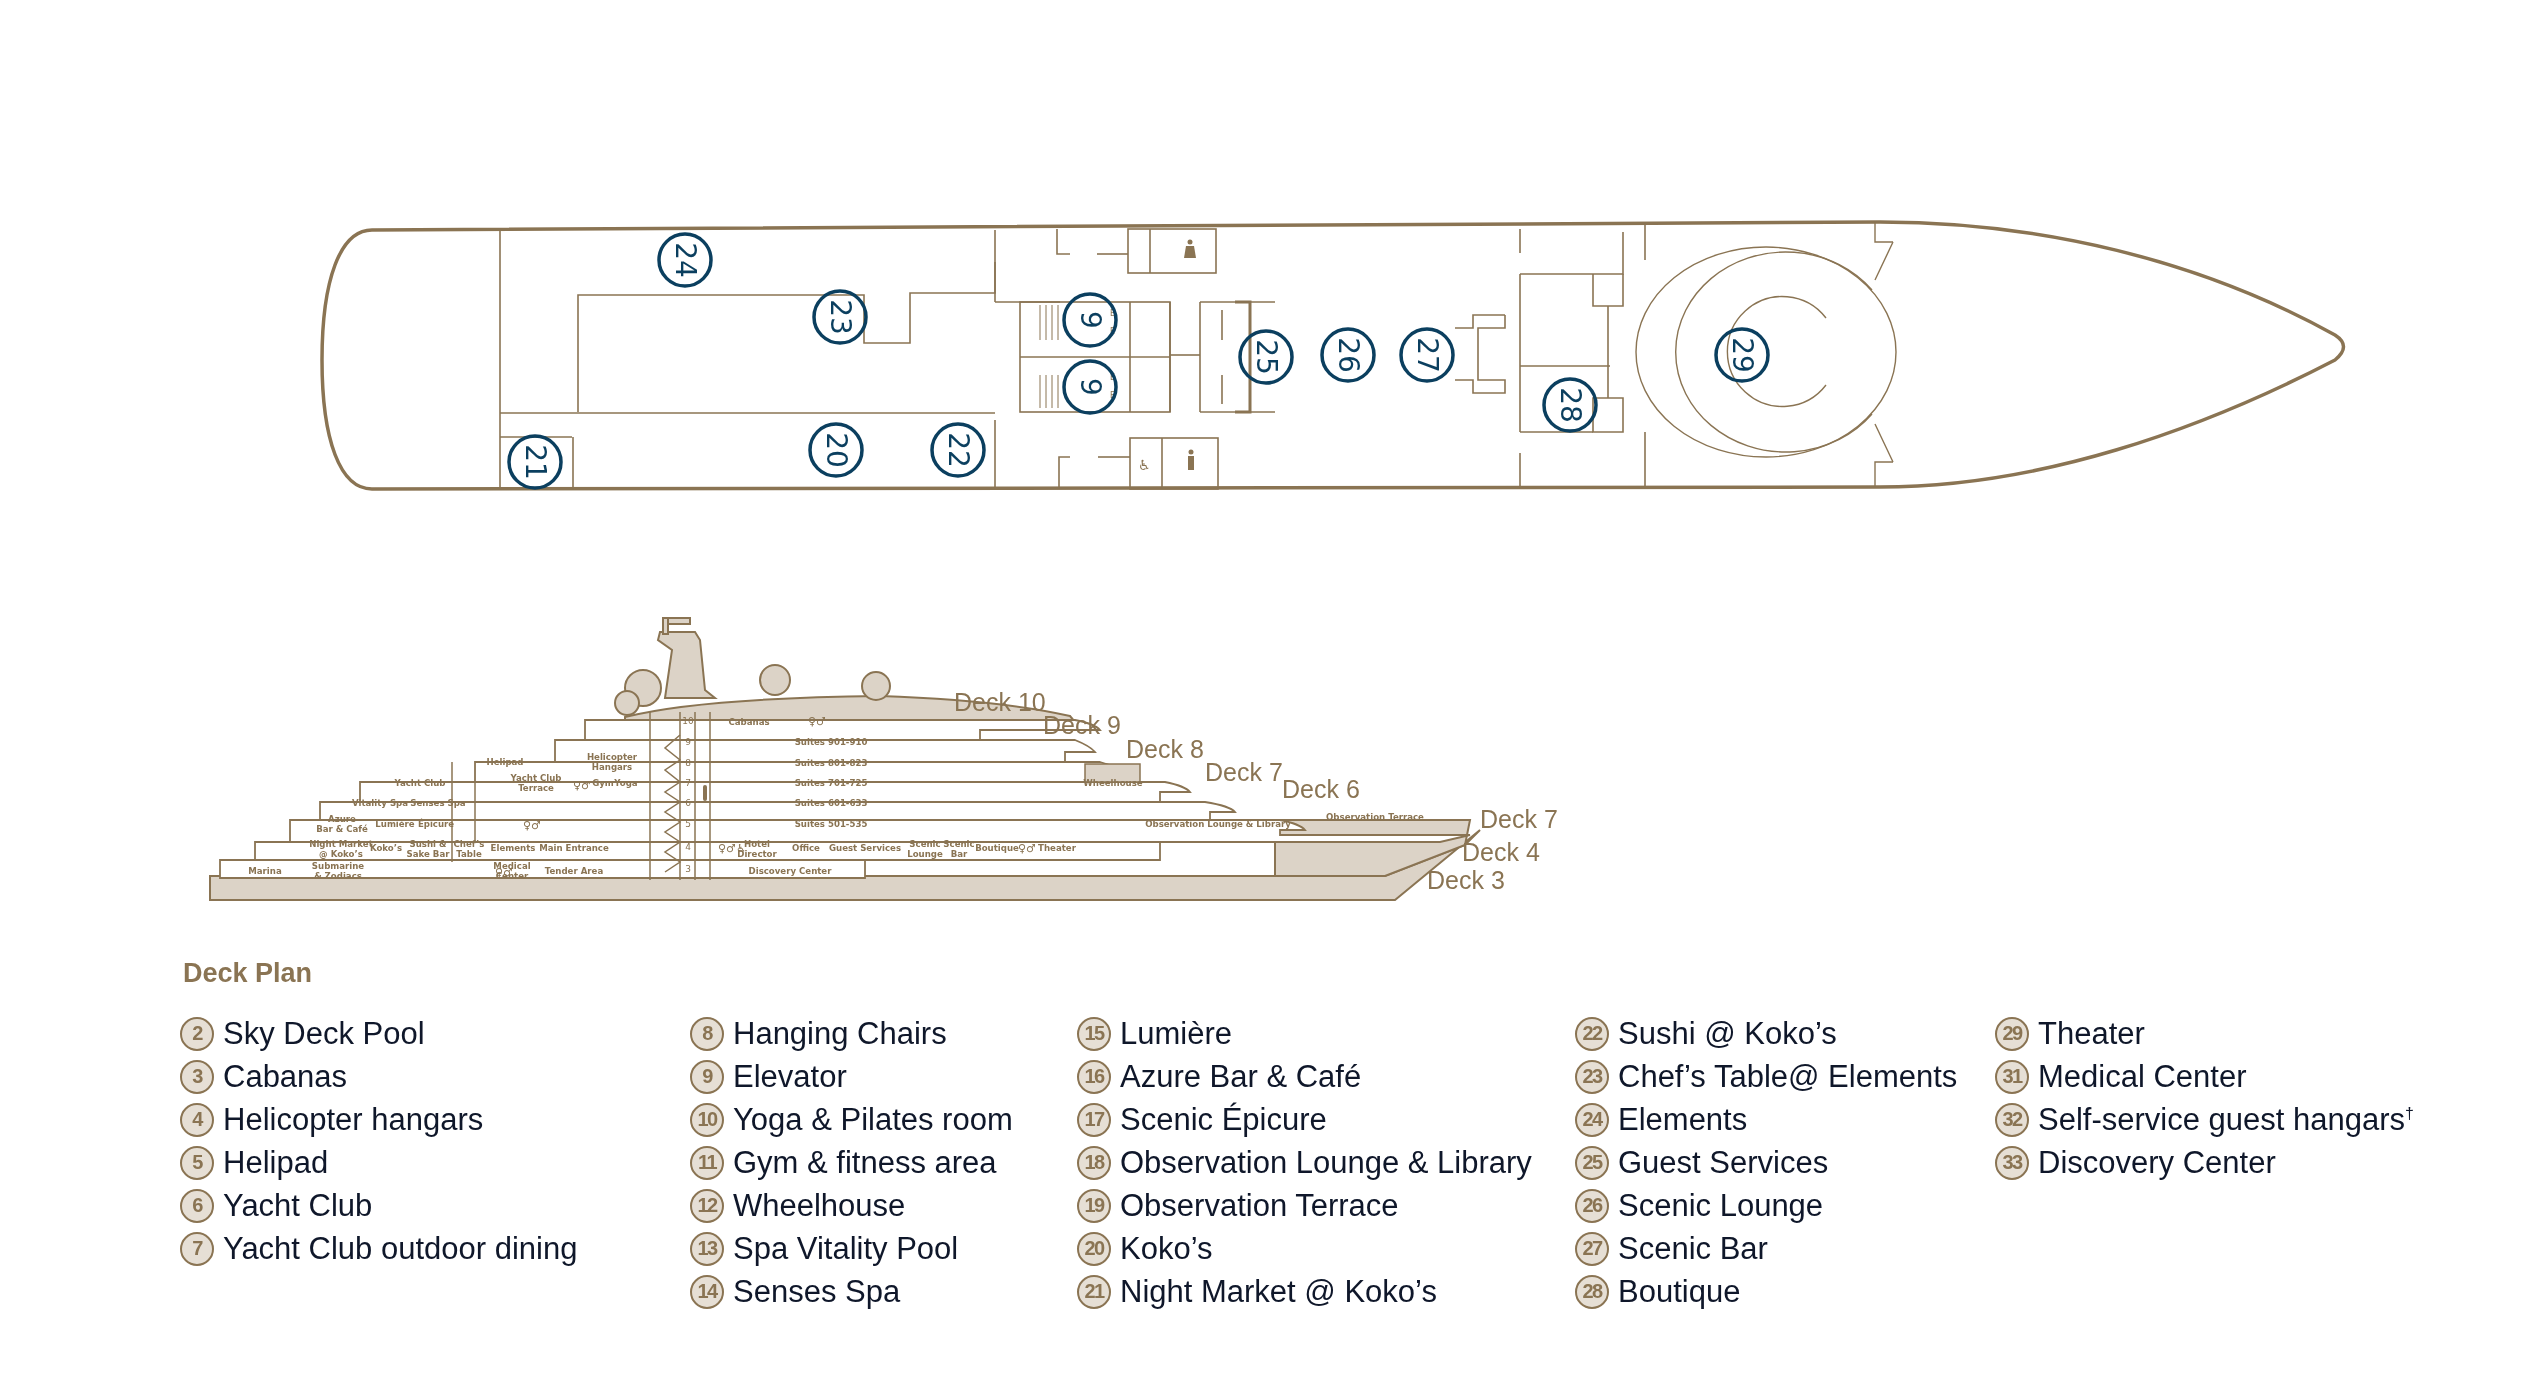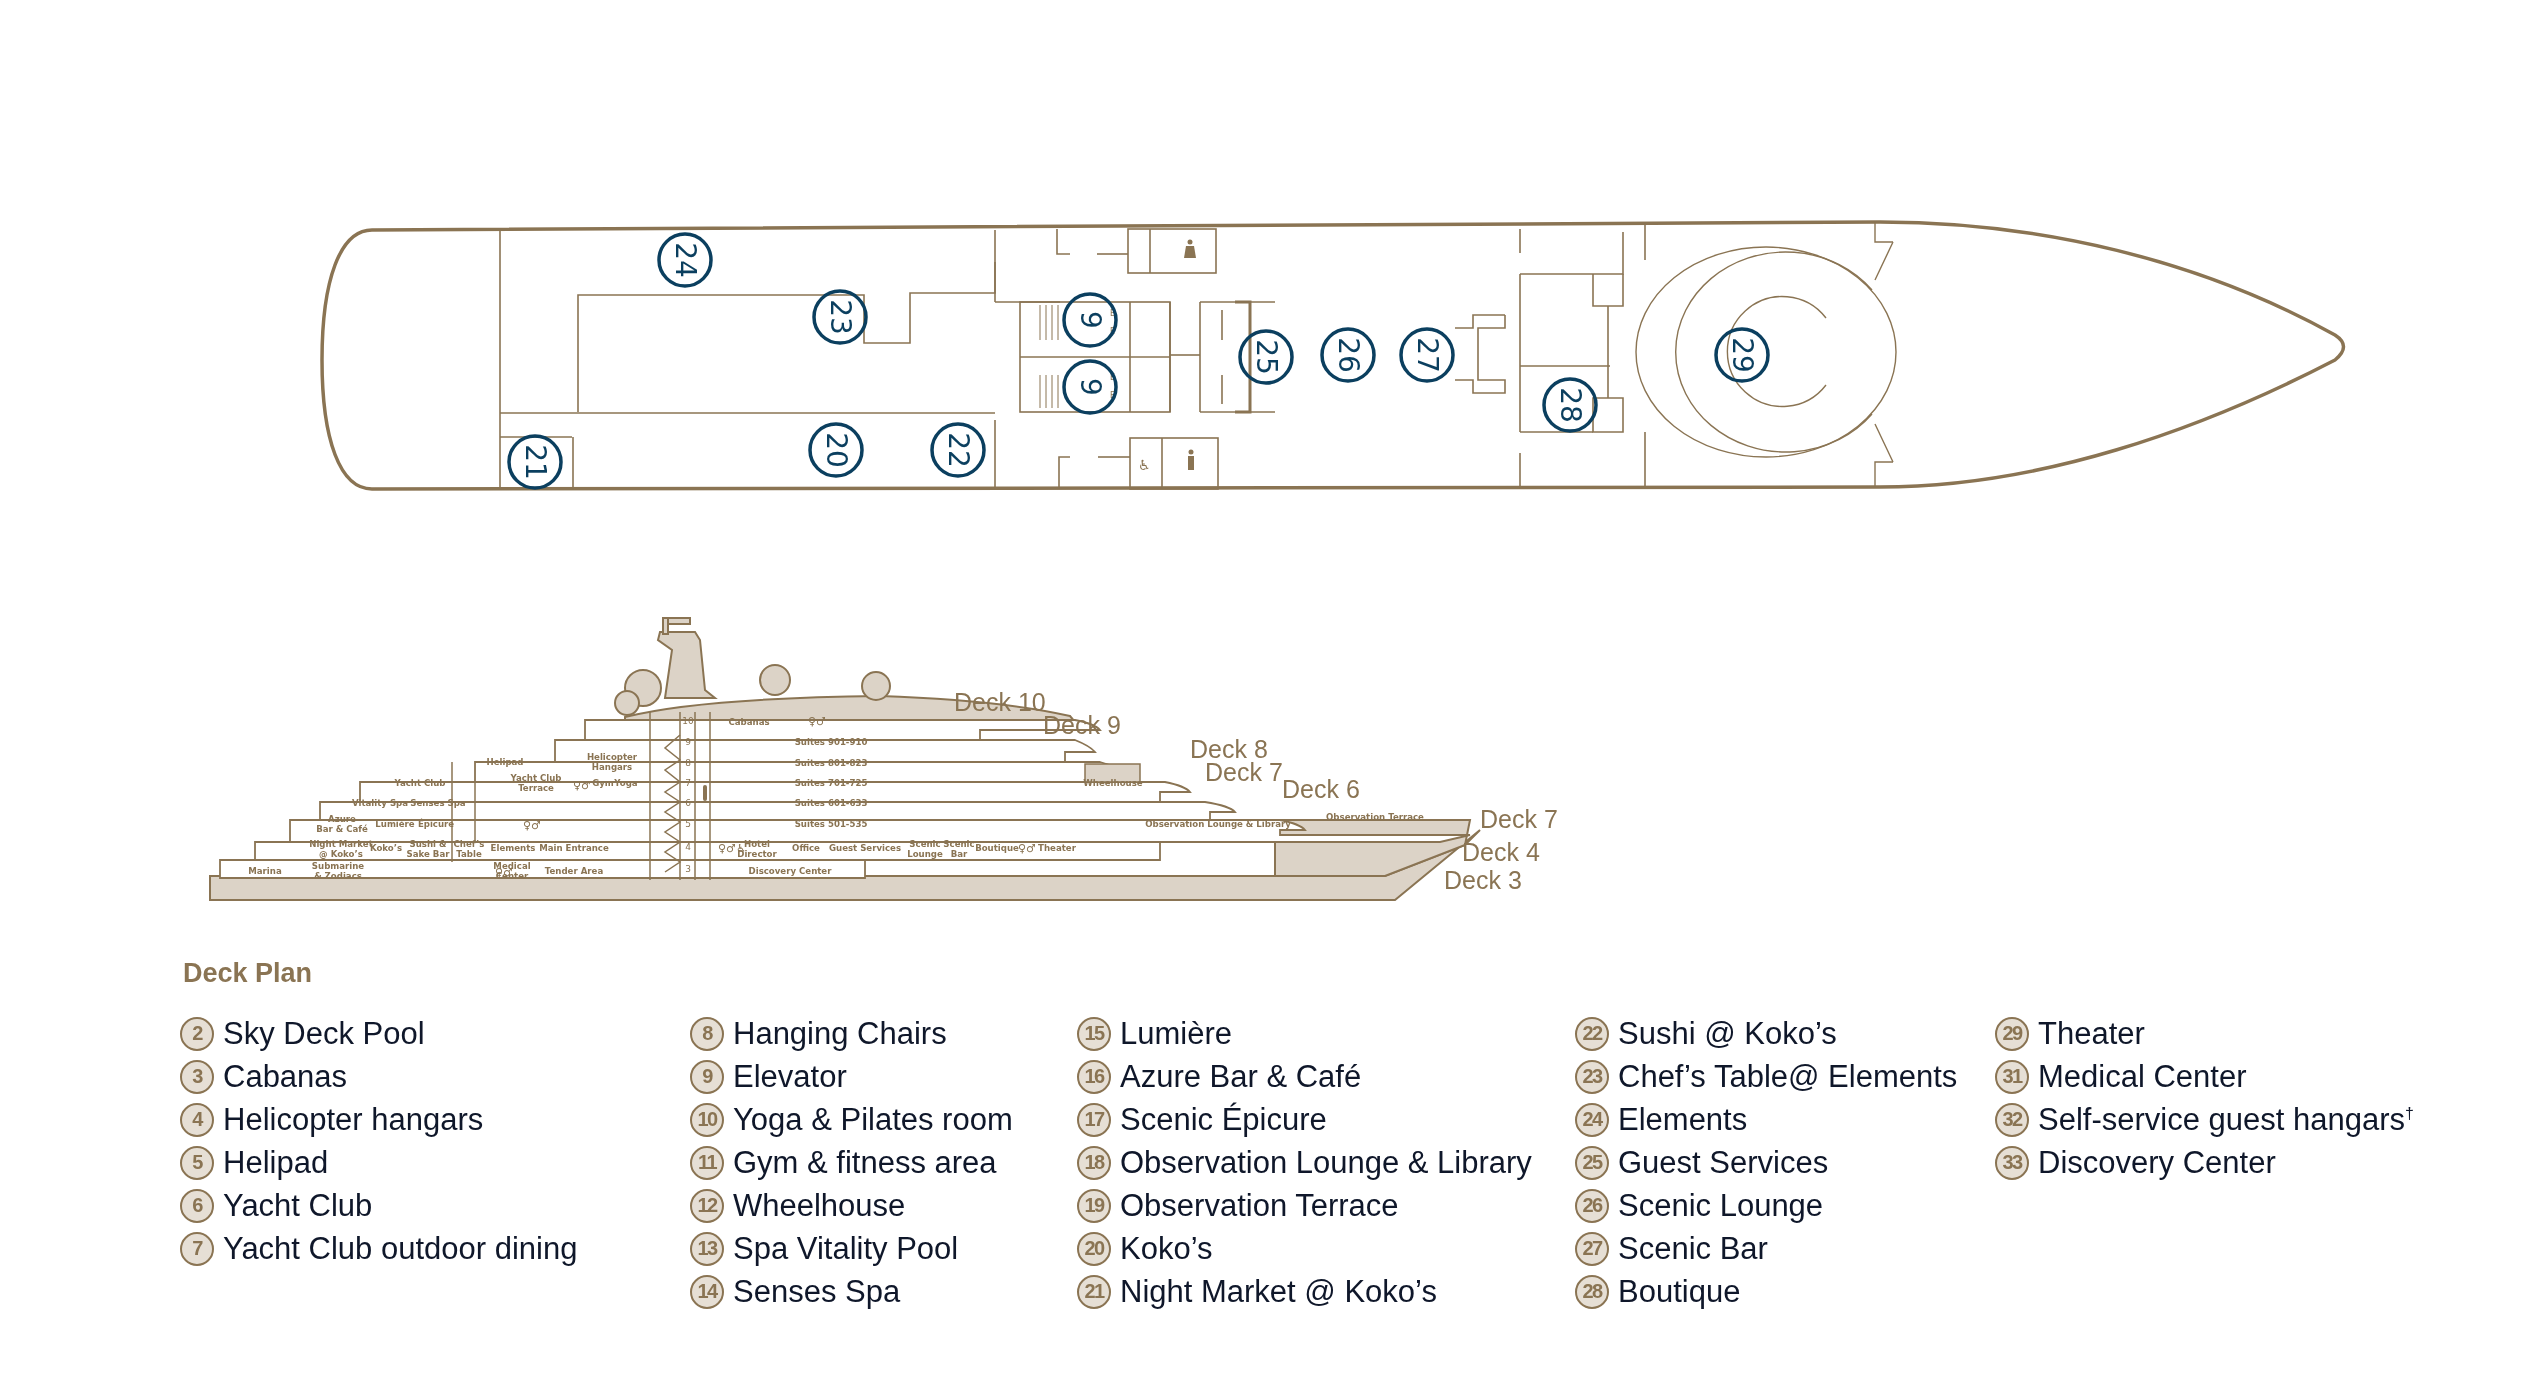--- a/index.html
+++ b/index.html
@@ -259,26 +259,26 @@
     <text x="523" y="829">♀♂</text>
     <text x="495" y="876">♀♂</text>
     <text x="718" y="852">♀♂♿</text>
     <text x="1018" y="852">♀♂</text>
   </g>
   <rect x="703" y="785" width="4" height="16" rx="2" fill="#8a7453"></rect>
 </svg>
 
 <div class="deck-label" style="left:954px; top:688px;">Deck 10</div>
 <div class="deck-label" style="left:1043px; top:711px;">Deck 9</div>
-<div class="deck-label" style="left:1190px; top:735px;text-align:right;">Deck 8</div>
+<div class="deck-label" style="left:1126px; top:735px;text-align:right;">Deck 8</div>
 <div class="deck-label" style="left:1205px; top:758px;">Deck 7</div>
 <div class="deck-label" style="left:1282px; top:775px;">Deck 6</div>
 <div class="deck-label" style="left:1480px; top:805px;">Deck 7</div>
 <div class="deck-label" style="left:1462px; top:838px;">Deck 4</div>
-<div class="deck-label" style="left:1427px; top:866px;margin-left:17px;">Deck 3</div>
+<div class="deck-label" style="left:1427px; top:866px;">Deck 3</div>
 
 <div class="legend-title">Deck Plan</div>
 
 <div class="legend-col" style="left:180px;">
   <div class="legend-item">
       <span class="legend-num">2</span>
       <span class="legend-label">Sky Deck Pool</span>
     </div>
   <div class="legend-item">
       <span class="legend-num">3</span>

